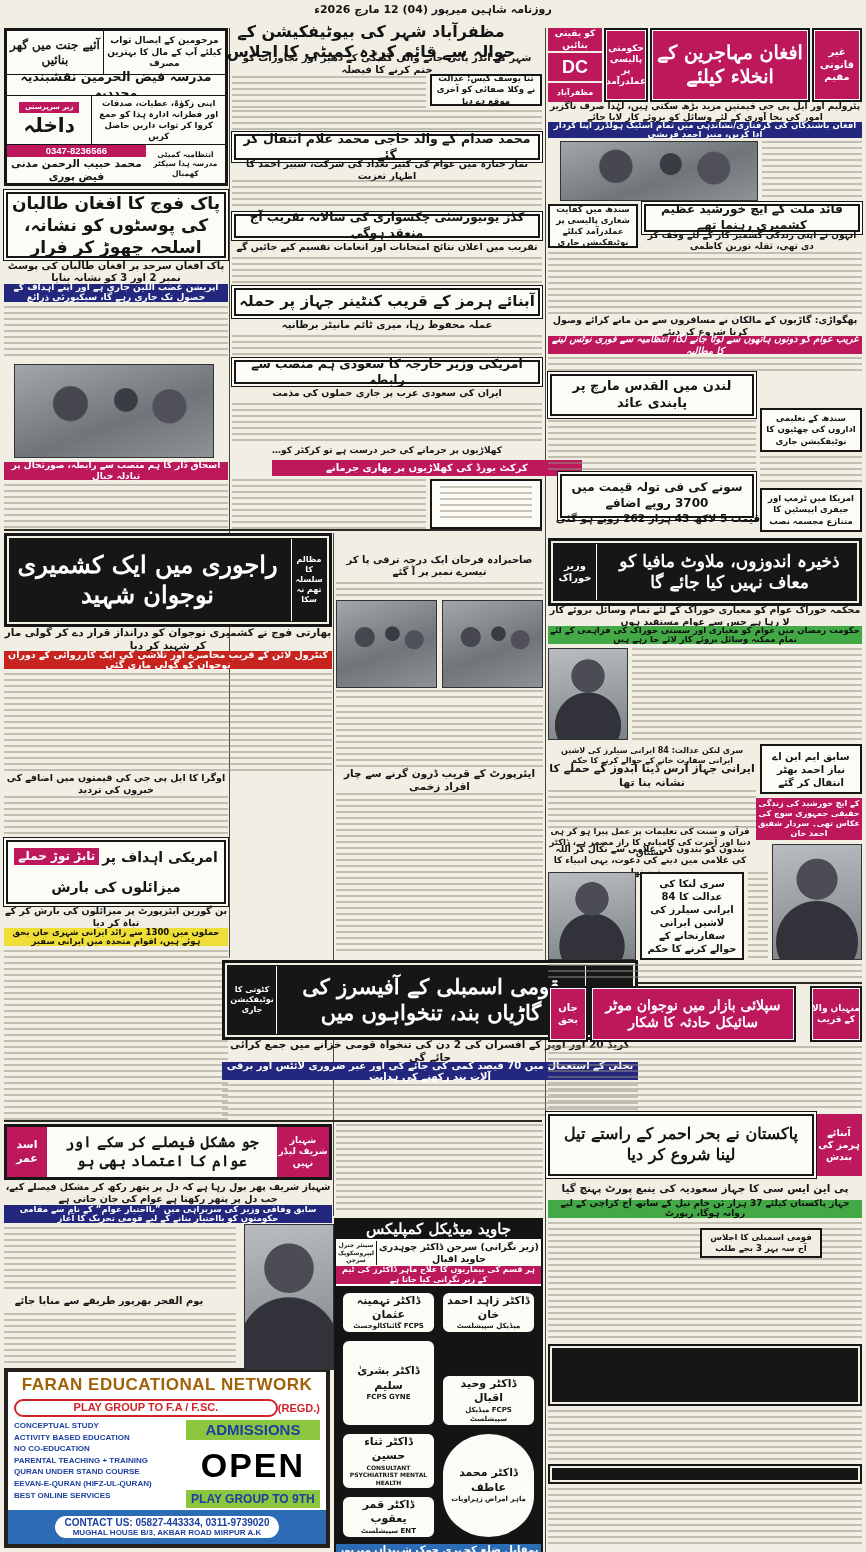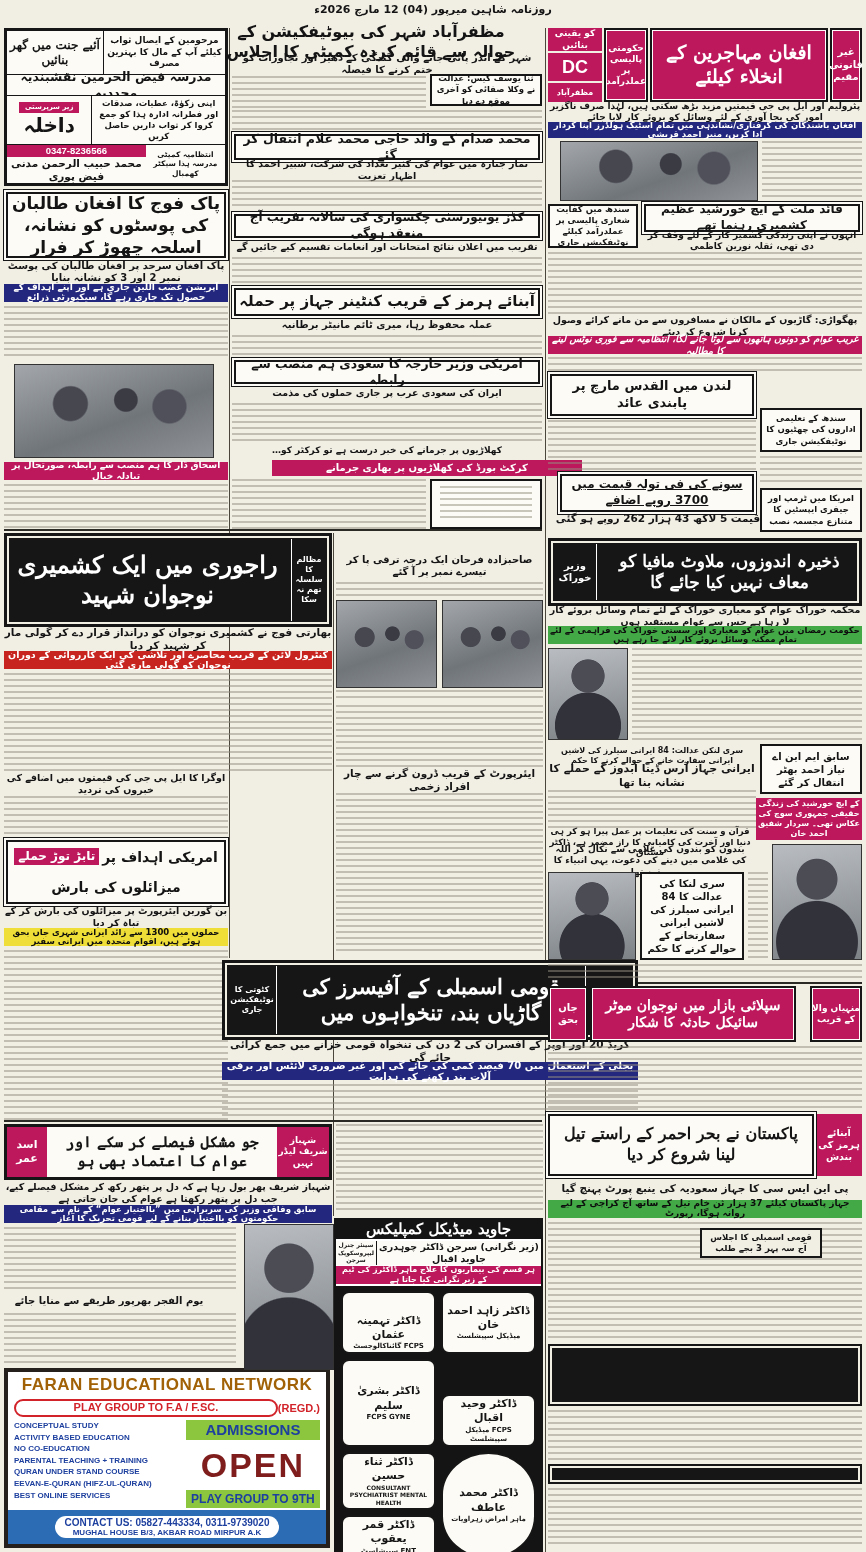--- a/index.html
+++ b/index.html
@@ -109,21 +109,21 @@
         <div>CONCEPTUAL STUDY</div>
         <div>ACTIVITY BASED EDUCATION</div>
         <div>NO CO-EDUCATION</div>
         <div>PARENTAL TEACHING + TRAINING</div>
         <div>QURAN UNDER STAND COURSE</div>
         <div>EEVAN-E-QURAN (HIFZ-UL-QURAN)</div>
         <div>BEST ONLINE SERVICES</div>
       </div>
       <div style="flex:1;display:flex;flex-direction:column;gap:2px;">
         <div class="ln" style="background:#8cc63f;color:#1d3f9e;font-size:15px;font-weight:900;height:20px;">ADMISSIONS</div>
-        <div class="ln" style="color:#7f1d1d;font-size:34px;font-weight:900;flex:1;letter-spacing:2px;">OPEN</div>
+        <div class="ln" style="color:#000000;font-size:34px;font-weight:900;flex:1;letter-spacing:2px;">OPEN</div>
         <div class="ln" style="background:#8cc63f;color:#1d3f9e;font-size:12px;font-weight:900;height:18px;">PLAY GROUP TO 9TH</div>
       </div>
     </div>
     <div style="background:#2b6cb5;height:34px;display:flex;align-items:center;justify-content:center;">
       <div style="background:#fff;border-radius:12px;padding:1px 10px;text-align:center;color:#1d3f9e;font-weight:900;">
         <div style="font-size:10px;">CONTACT US: 05827-443334, 0311-9739020</div>
         <div style="font-size:8px;">MUGHAL HOUSE B/3, AKBAR ROAD MIRPUR A.K</div>
       </div>
     </div>
   </div>
@@ -184,21 +184,21 @@
       <div class="ln" style="flex:1;font-size:9.5px;">(زیر نگرانی) سرجن ڈاکٹر چوہدری جاوید اقبال</div>
       <div class="ln" style="width:40px;font-size:6px;border-right:1px solid #141414;height:100%;">سینئر جنرل لیپروسکوپک سرجن</div>
     </div>
     <div class="bar" style="height:18px;font-size:8px;border-top:1px solid #fff;border-bottom:2px solid #fff;">ہر قسم کی بیماریوں کا علاج ماہر ڈاکٹرز کی ٹیم کے زیر نگرانی کیا جاتا ہے</div>
     <div style="flex:1;display:grid;grid-template-columns:1fr 1fr;gap:5px;padding:5px;">
       <div class="box" style="border-radius:8px;flex-direction:column;">
         <div style="font-size:11px;">ڈاکٹر زاہد احمد خان</div>
         <div style="font-size:7px;">میڈیکل سپیشلسٹ</div>
       </div>
       <div class="box" style="border-radius:8px;flex-direction:column;">
-        <div style="font-size:11px;margin-top:20px;">ڈاکٹر تہمینہ عثمان</div>
+        <div style="font-size:11px;">ڈاکٹر تہمینہ عثمان</div>
         <div style="font-size:7px;">FCPS گائناکالوجسٹ</div>
       </div>
       <div class="box" style="border-radius:8px;flex-direction:column;margin-top:35px;">
         <div style="font-size:11px;">ڈاکٹر وحید اقبال</div>
         <div style="font-size:7px;">FCPS میڈیکل سپیشلسٹ</div>
       </div>
       <div class="box" style="border-radius:8px;flex-direction:column;">
         <div style="font-size:11px;">ڈاکٹر بشریٰ سلیم</div>
         <div style="font-size:7px;">FCPS GYNE</div>
       </div>
@@ -213,21 +213,21 @@
       <div class="box" style="border-radius:8px;flex-direction:column;">
         <div style="font-size:11px;">ڈاکٹر قمر یعقوب</div>
         <div style="font-size:7px;">ENT سپیشلسٹ</div>
       </div>
     </div>
     <div class="k" style="height:22px;background:#2b6cb5;color:#fff;font-size:10px;">بمقابل ضلع کچہری چوک شہیداں میرپور AK</div>
     <div class="ln ltr" style="height:30px;background:#fff;color:#101010;font-size:22px;font-weight:900;">05827-452777</div>
   </div>
 
   <div class="a" style="left:548px;top:28px;width:314px;height:74px;display:flex;align-items:stretch;gap:2px;">
-    <div class="bar" style="width:32px;font-size:10px;box-shadow:inset 0 0 0 2px #161616,inset 0 0 0 3px #fff;">غیر قانونی مقیم</div>
+    <div class="bar" style="width:50px;font-size:10px;box-shadow:inset 0 0 0 2px #161616,inset 0 0 0 3px #fff;">غیر قانونی مقیم</div>
     <div class="bar serif" style="flex:1;font-size:19px;box-shadow:inset 0 0 0 2px #161616,inset 0 0 0 3px #fff;">افغان مہاجرین کے انخلاء کیلئے</div>
     <div class="bar" style="width:44px;font-size:9px;box-shadow:inset 0 0 0 2px #161616,inset 0 0 0 3px #fff;">حکومتی پالیسی پر عملدرآمد</div>
     <div style="width:54px;display:flex;flex-direction:column;gap:2px;">
       <div class="bar" style="flex:1;font-size:9px;">کو یقینی بنائیں</div>
       <div class="bar ltr" style="flex:1.2;font-size:18px;">DC</div>
       <div class="bar" style="flex:.8;font-size:8px;">مظفرآباد</div>
     </div>
   </div>
   <div class="a ln" style="left:548px;top:104px;width:314px;height:16px;font-size:9px;">پٹرولیم اور ایل پی جی قیمتیں مزید بڑھ سکتی ہیں، لہٰذا صرف ناگزیر امور کی بجا آوری کے لئے وسائل کو بروئے کار لایا جائے</div>
   <div class="a k kb" style="left:548px;top:122px;width:314px;height:16px;font-size:8.5px;">افغان باشندگان کی گرفتاری/نشاندہی میں تمام اسٹیک ہولڈرز اپنا کردار ادا کریں، منیر احمد قریشی</div>
@@ -241,21 +241,21 @@
 
   <div class="a ln" style="left:548px;top:318px;width:314px;height:16px;font-size:9.5px;">پھگواڑی: گاڑیوں کے مالکان نے مسافروں سے من مانے کرائے وصول کرنا شروع کر دیئے</div>
   <div class="a bar" style="left:548px;top:336px;width:314px;height:18px;font-size:9.5px;font-style:italic;">غریب عوام کو دونوں ہاتھوں سے لوٹا جانے لگا، انتظامیہ سے فوری نوٹس لینے کا مطالبہ</div>
   <div class="a ft" style="left:548px;top:357px;width:314px;height:14px;"></div>
 
   <div class="a box dbl" style="left:550px;top:374px;width:204px;height:42px;font-size:13px;">لندن میں القدس مارچ پر پابندی عائد</div>
   <div class="a ft" style="left:548px;top:420px;width:208px;height:50px;"></div>
   <div class="a box" style="left:760px;top:408px;width:102px;height:44px;font-size:8.5px;">سندھ کے تعلیمی اداروں کی چھٹیوں کا نوٹیفکیشن جاری</div>
   <div class="a ft" style="left:760px;top:456px;width:102px;height:28px;"></div>
 
-  <div class="a box dbl" style="left:560px;top:474px;width:194px;height:38px;font-size:12px;text-decoration:underline;">سونے کی فی تولہ قیمت میں 3700 روپے اضافے</div>
+  <div class="a box dbl" style="left:560px;top:474px;width:194px;height:44px;font-size:12px;">سونے کی فی تولہ قیمت میں 3700 روپے اضافے</div>
   <div class="a ln" style="left:548px;top:511px;width:220px;height:16px;font-size:10.5px;">قیمت 5 لاکھ 43 ہزار 262 روپے ہو گئی</div>
   <div class="a box" style="left:760px;top:488px;width:102px;height:44px;font-size:8.5px;">امریکا میں ٹرمپ اور جیفری ایپسٹین کا متنازع مجسمہ نصب</div>
 
   <div class="a" style="left:548px;top:538px;width:314px;height:68px;background:#161616;display:flex;align-items:stretch;box-shadow:inset 0 0 0 3px #161616, inset 0 0 0 5px #f1eee4;">
     <div class="ln serif" style="flex:1;color:#fff;font-size:17px;font-weight:700;">ذخیرہ اندوزوں، ملاوٹ مافیا کو معاف نہیں کیا جائے گا</div>
     <div class="ln" style="width:42px;color:#fff;font-size:10px;font-weight:700;border-right:1px solid #fff;margin:6px 0 6px 6px;">وزیر خوراک</div>
   </div>
   <div class="a ln" style="left:548px;top:608px;width:314px;height:16px;font-size:9.5px;">محکمہ خوراک عوام کو معیاری خوراک کے لئے تمام وسائل بروئے کار لا رہا ہے جس سے عوام مستفید ہوں</div>
   <div class="a k kg" style="left:548px;top:626px;width:314px;height:18px;font-size:8.5px;">حکومت رمضان میں عوام کو معیاری اور سستی خوراک کی فراہمی کے لئے تمام ممکنہ وسائل بروئے کار لائے جا رہے ہیں</div>
   <div class="a portrait" style="left:548px;top:648px;width:80px;height:92px;"></div>

